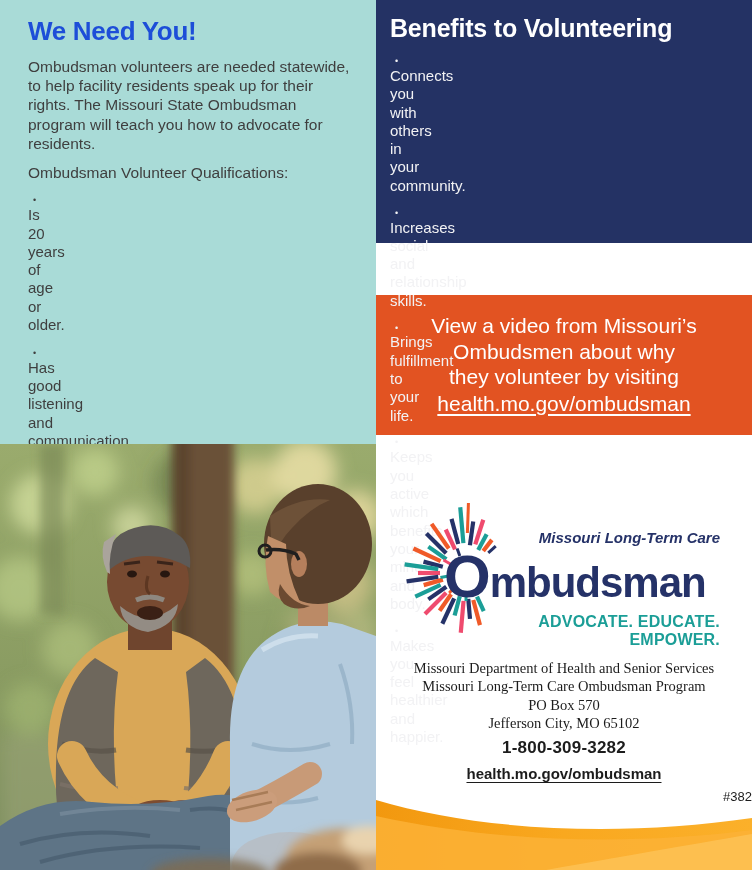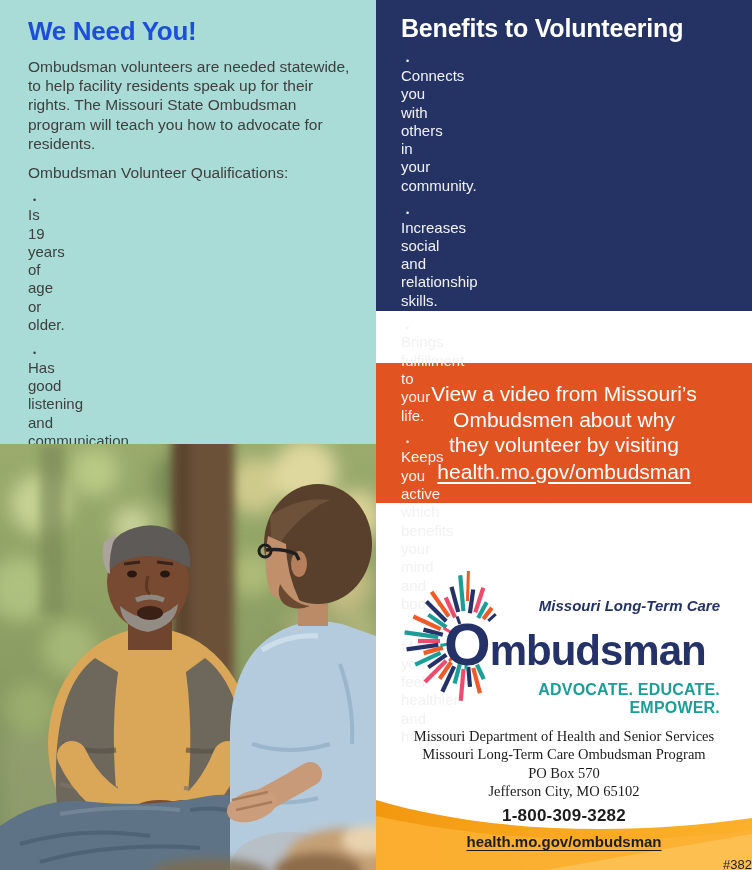--- a/index.html
+++ b/index.html
@@ -18,21 +18,21 @@
   .we-need { color:#1d4ed8; font-size:26px; font-weight:bold; letter-spacing:-0.3px; margin-bottom:10px; }
   .intro { font-size:15.5px; line-height:1.24; margin-bottom:10px; }
   .qual-label { font-size:15.5px; line-height:1.24; margin-bottom:8px; }
   .blist { list-style:none; }
   .blist li { display:grid; grid-template-columns:26px 1fr; font-size:15px; line-height:1.22; margin-bottom:8.5px; }
   .blist li::before { content:"•"; font-size:9px; padding-top:5px; padding-left:5px; }
   .photo-wrap { height:426px; overflow:hidden; }
   .photo-wrap svg { display:block; }
 
   
-  .navy-panel { background:#243264; height:311px; padding:14px 16px 0 25px; color:#ffffff; }
+  .navy-panel { background:#243264; height:243px; padding:14px 16px 0 14px; color:#ffffff; }
   .benefits-h { font-size:25px; font-weight:bold; letter-spacing:-0.2px; margin-bottom:8px; }
   .navy-panel .blist li { color:#f2f2f4; margin-bottom:7.5px; }
   .gap-white { height:52px; background:#ffffff; }
   .orange-panel { background:#e25322; height:140px; display:flex; flex-direction:column;
                   justify-content:center; align-items:center; color:#ffffff; text-align:center; }
   .orange-line { font-size:21px; line-height:1.22; font-weight:400; }
   .orange-link { font-size:21px; line-height:1.3; color:#ffffff; text-decoration:underline; text-underline-offset:3px; cursor:pointer; }
 
   
   .logo { position:relative; width:312px; height:128px; margin:78px auto 0; }
@@ -59,21 +59,21 @@
 <body>
 
 <div class="col">
   <div class="teal-block">
     <div class="we-need">We Need You!</div>
     <p class="intro">Ombudsman volunteers are needed statewide, to help facility residents speak up for their rights. The Missouri State Ombudsman program will teach you how to advocate for residents.</p>
     <p class="qual-label">Ombudsman Volunteer Qualifications:</p>
     <ul class="blist">
       <li>
           <span></span>
-          <span>Is 19 years of age or older.</span>
+          <span>Is 20 years of age or older.</span>
         </li>
       <li>
           <span></span>
           <span>Has good listening and communication skills.</span>
         </li>
       <li>
           <span></span>
           <span>Is objective, sensitive, diplomatic and reliable.</span>
         </li>
       <li>

